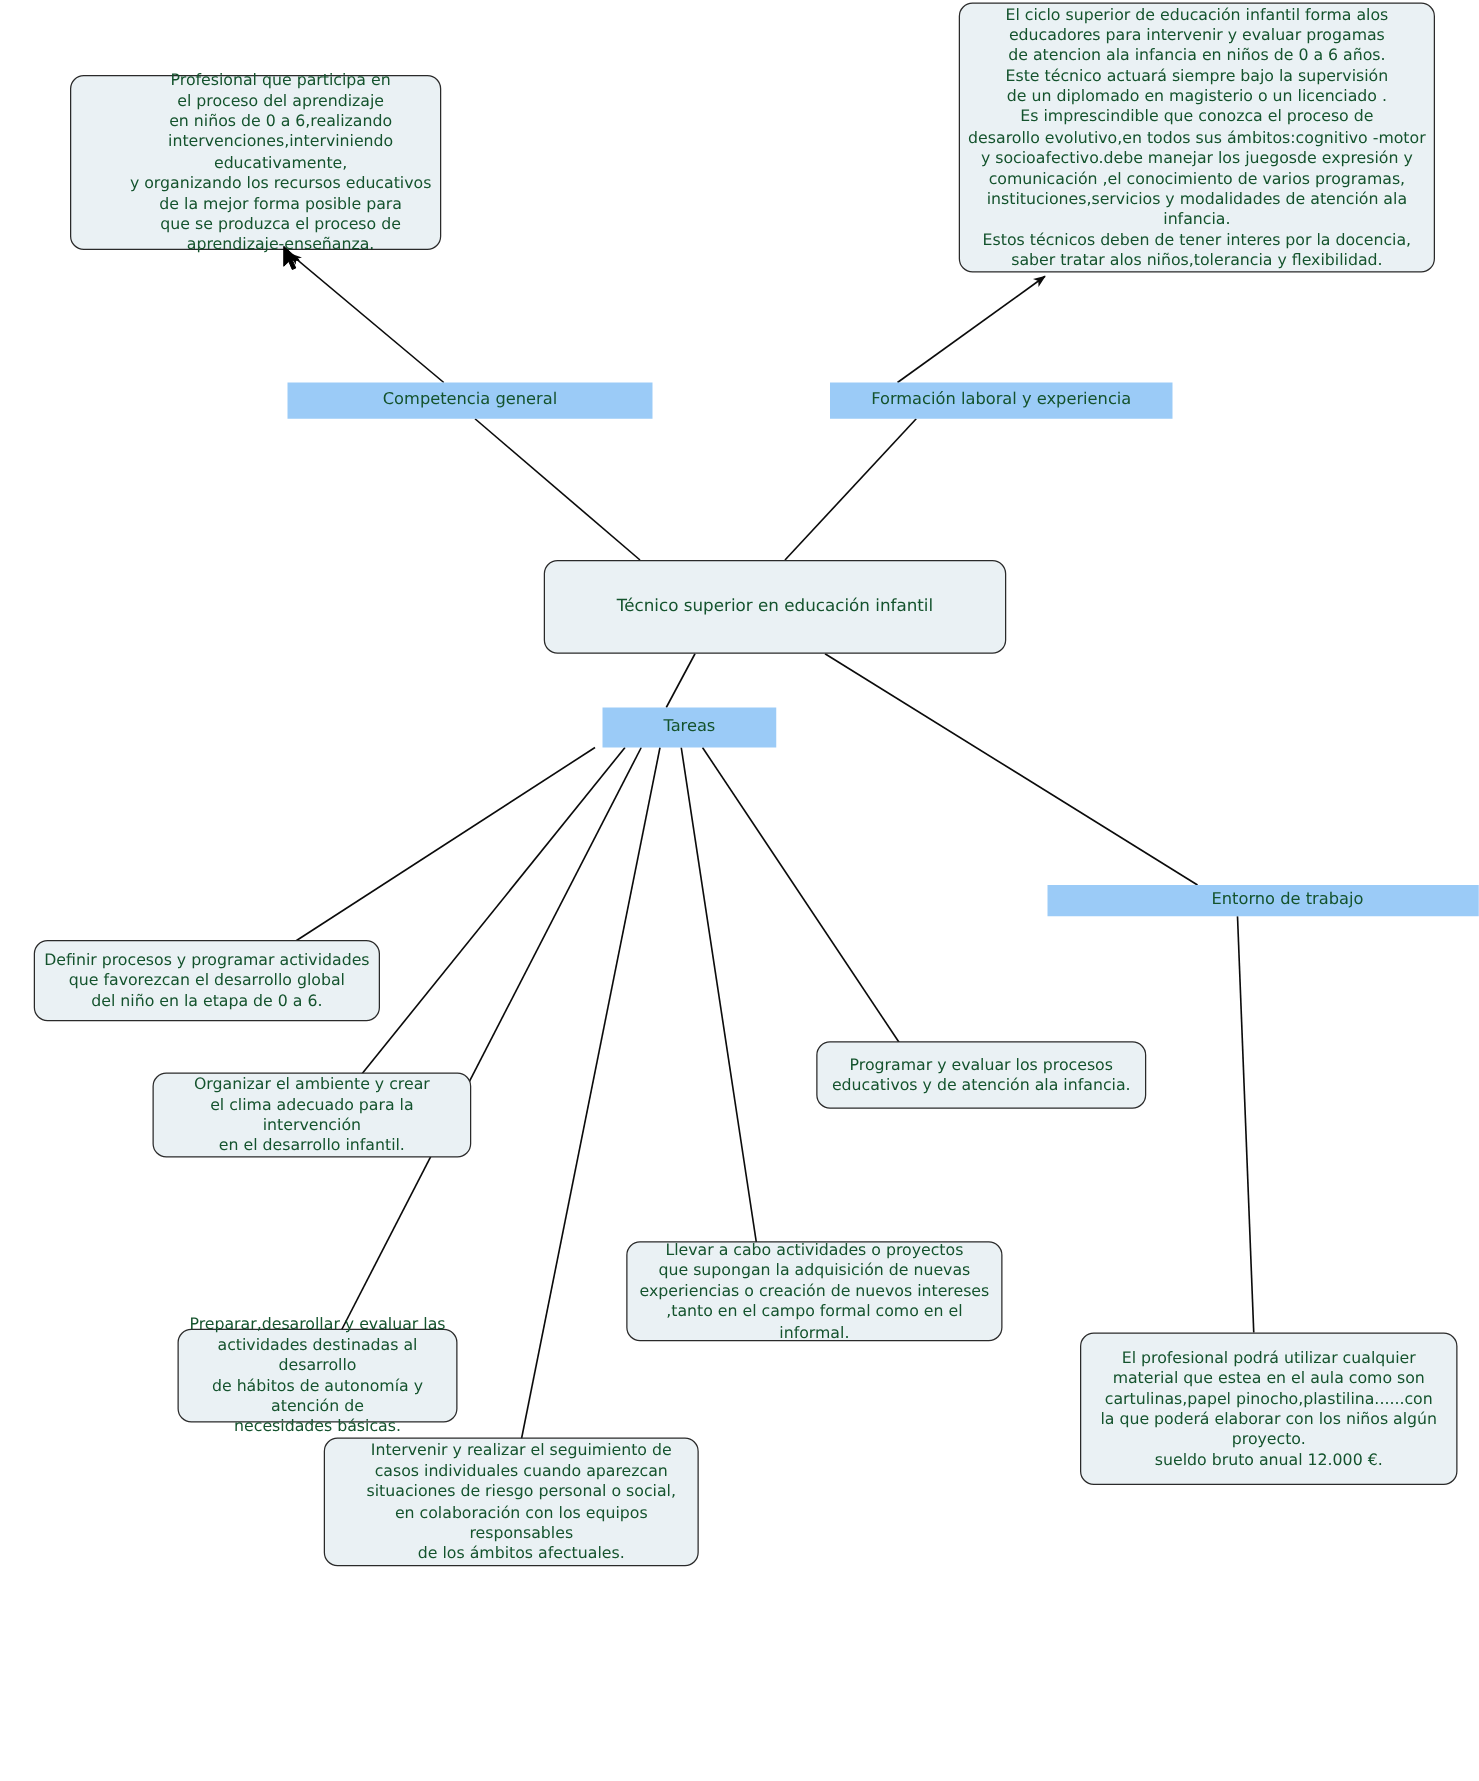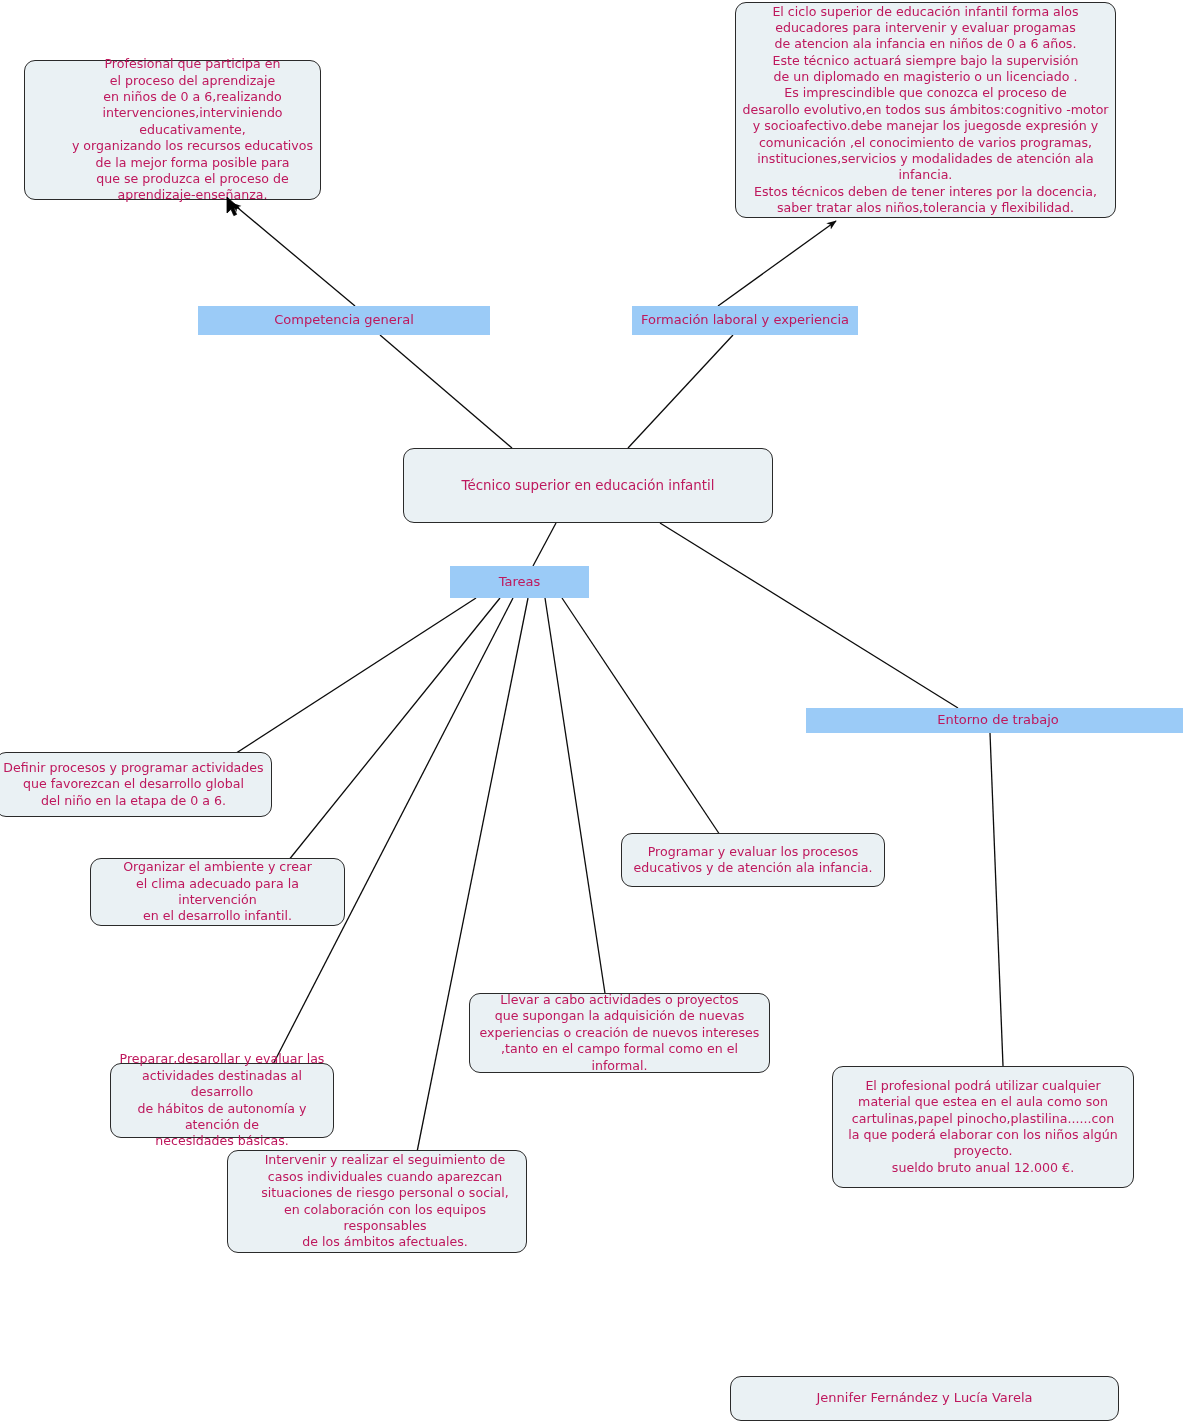--- a/index.html
+++ b/index.html
@@ -29,21 +29,22 @@
     pointer-events: none;
   }
   .node {
     position: absolute;
     box-sizing: border-box;
     display: flex;
     align-items: center;
     justify-content: center;
     text-align: center;
     line-height: 1.30;
-    color: #be185d;
+    color: #14532d;
+    margin-left: 32px;
   }
   .node-text {
     display: block;
     width: 100%;
     white-space: pre-line;
     padding: 0 4px;
   }
   
   .node.concept {
     background: #eaf1f4;
@@ -127,21 +128,21 @@
 instituciones,servicios y modalidades de atención ala
 infancia.
 Estos técnicos  deben de tener interes por la docencia,
 saber tratar alos niños,tolerancia y flexibilidad.</span>
   </div>
 
   <div class="node link-node" style="left:198px; top:306px; width:292px; height:29px;">
     <span class="node-text">Competencia general</span>
   </div>
 
-  <div class="node link-node" style="left:632px; top:306px; width:226px; height:29px;">
+  <div class="node link-node" style="left:632px; top:306px; width:274px; height:29px;">
     <span class="node-text">Formación laboral y experiencia</span>
   </div>
 
   <div class="node concept root" style="left:403px; top:448px; width:370px; height:75px;">
     <span class="node-text">Técnico superior en educación infantil</span>
   </div>
 
   <div class="node link-node" style="left:450px; top:566px; width:139px; height:32px;">
     <span class="node-text">Tareas</span>
   </div>
@@ -190,21 +191,18 @@
   </div>
 
   <div class="node concept" style="left:832px; top:1066px; width:302px; height:122px;">
     <span class="node-text">El profesional podrá utilizar cualquier
 material que estea en el aula como son
 cartulinas,papel pinocho,plastilina......con
 la que poderá elaborar con los niños  algún proyecto.
 sueldo bruto anual 12.000 €.</span>
   </div>
 
-  <div class="node concept footer" style="left:730px; top:1376px; width:389px; height:45px;">
-    <span class="node-text">Jennifer Fernández y Lucía Varela</span>
-  </div>
 
   <svg class="cursor-arrow" style="left:226px; top:196px;" width="16" height="22" viewBox="0 0 16 22">
     <path d="M1,1 L1,17 L5,13.2 L7.8,19.6 L10.6,18.4 L7.9,12.2 L13.4,12.2 Z" fill="#000000" stroke="#000000" stroke-width="0.8" stroke-linejoin="round"></path>
   </svg>
 
 </div>
 
 </body></html>

